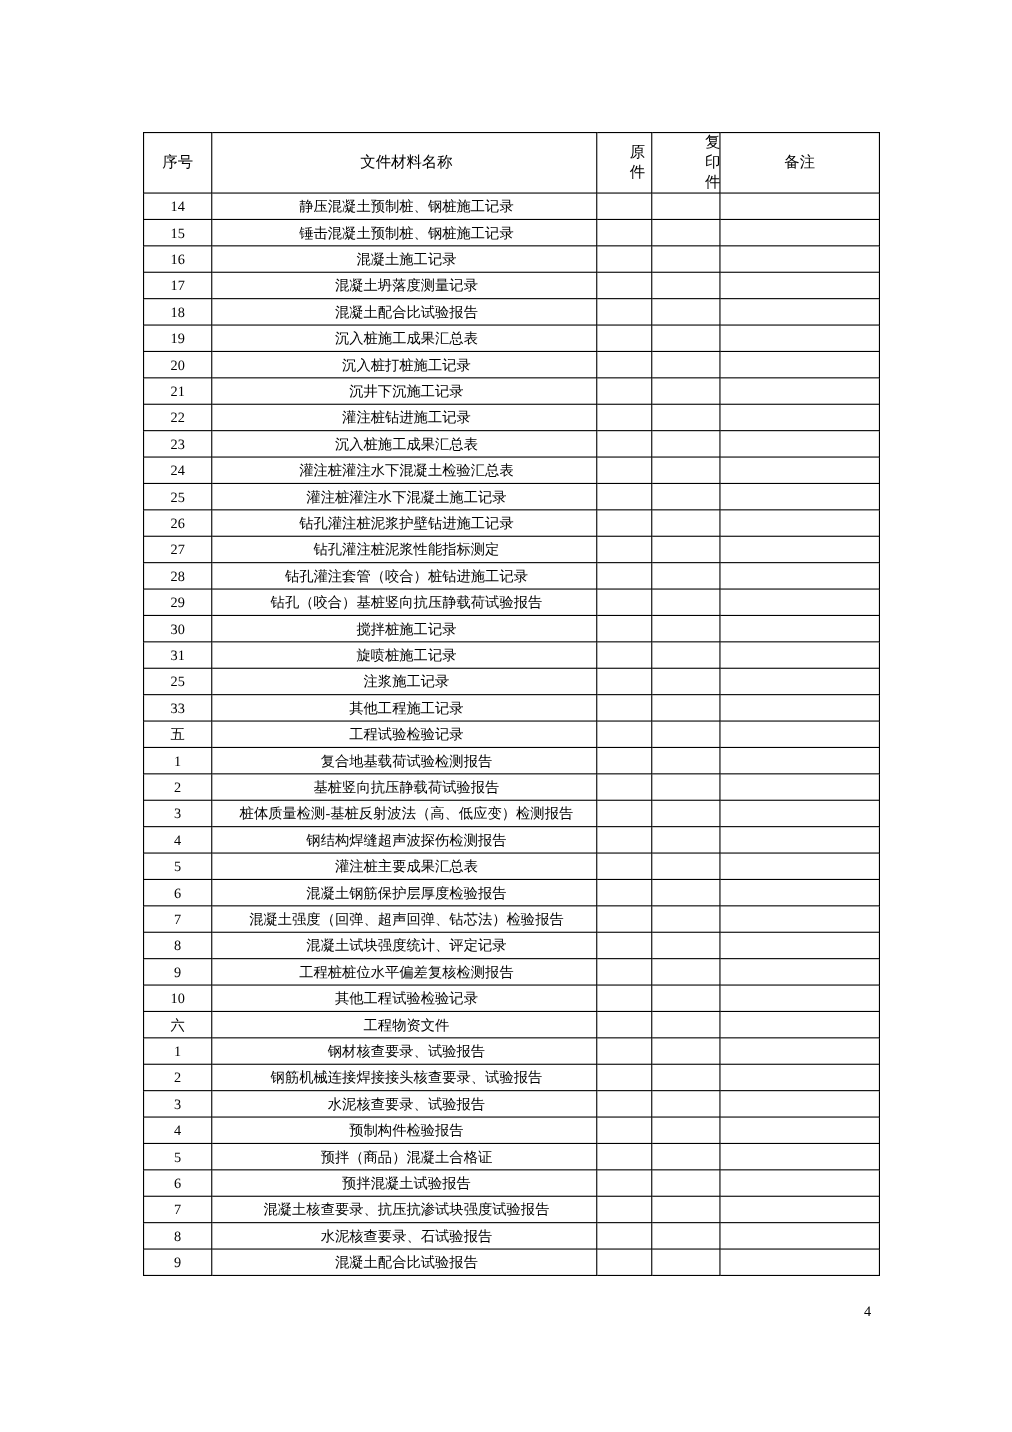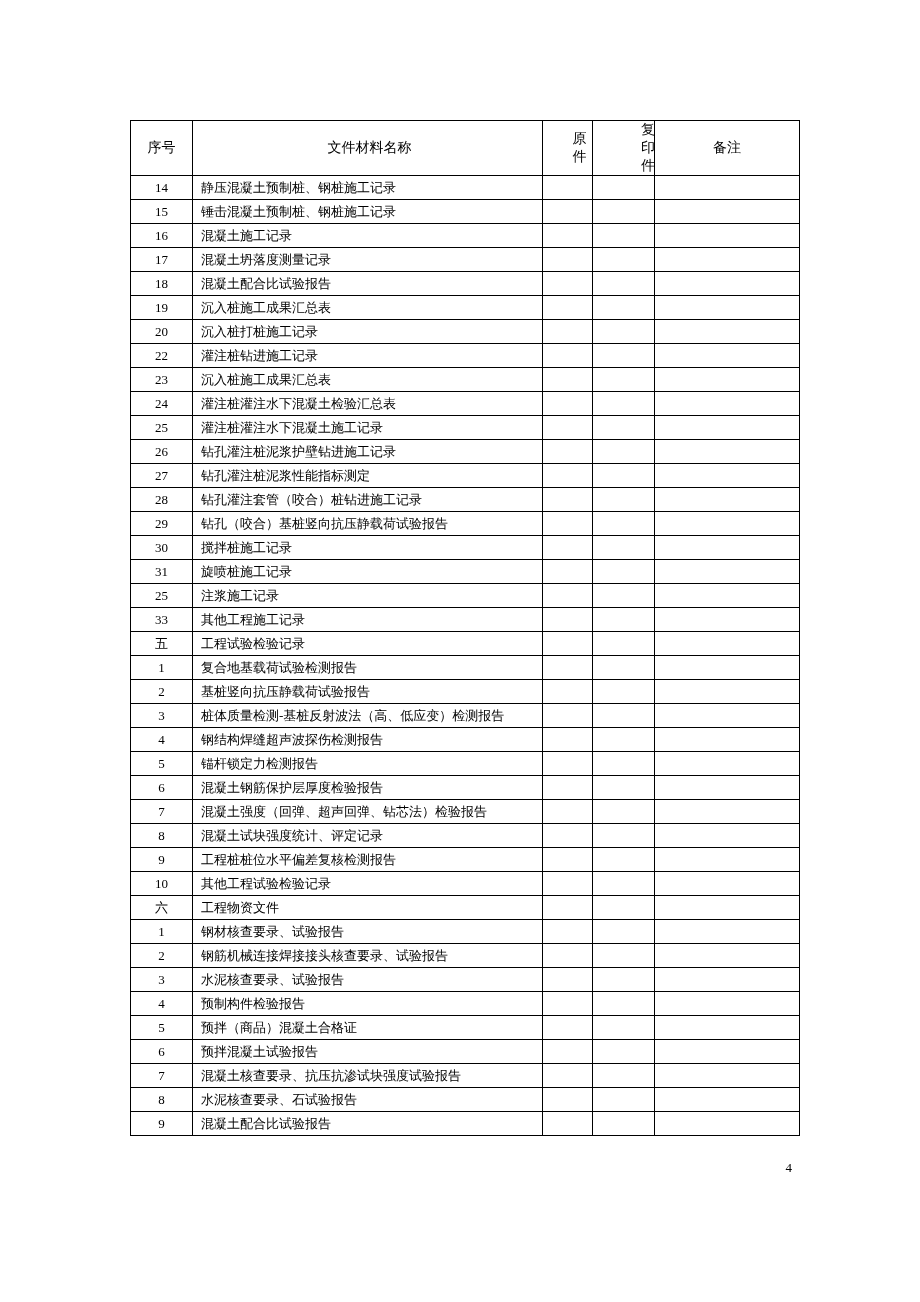--- a/index.html
+++ b/index.html
@@ -27,21 +27,21 @@
       padding: 0 4px;
       box-sizing: border-box;
     }
     th {
       font-weight: normal;
       text-align: center;
       height: 36px;
       font-size: 14px;
     }
     .col-seq { width: 62px; text-align: center; }
-    .col-name { width: 350px; text-align: left; padding-left: 8px; }
+    .col-name { width: 350px; text-align: center; padding-left: 8px; }
     .col-orig { width: 50px; text-align: center; padding-left: 28px; }
     .col-copy { width: 62px; text-align: center; padding-left: 48px; }
     .col-remark { width: auto; text-align: center; }
     .page-number {
       text-align: right;
       font-size: 13px;
       margin-top: 24px;
       padding-right: 8px;
     }
   </style>
@@ -103,20 +103,27 @@
           <td class="col-remark"></td>
         </tr>
         <tr>
           <td class="col-seq">20</td>
           <td class="col-name">沉入桩打桩施工记录</td>
           <td class="col-orig"></td>
           <td class="col-copy"></td>
           <td class="col-remark"></td>
         </tr>
         <tr>
+          <td class="col-seq">21</td>
+          <td class="col-name">沉井下沉施工记录</td>
+          <td class="col-orig"></td>
+          <td class="col-copy"></td>
+          <td class="col-remark"></td>
+        </tr>
+        <tr>
           <td class="col-seq">22</td>
           <td class="col-name">灌注桩钻进施工记录</td>
           <td class="col-orig"></td>
           <td class="col-copy"></td>
           <td class="col-remark"></td>
         </tr>
         <tr>
           <td class="col-seq">23</td>
           <td class="col-name">沉入桩施工成果汇总表</td>
           <td class="col-orig"></td>
@@ -223,21 +230,21 @@
         </tr>
         <tr>
           <td class="col-seq">4</td>
           <td class="col-name">钢结构焊缝超声波探伤检测报告</td>
           <td class="col-orig"></td>
           <td class="col-copy"></td>
           <td class="col-remark"></td>
         </tr>
         <tr>
           <td class="col-seq">5</td>
-          <td class="col-name">锚杆锁定力检测报告</td>
+          <td class="col-name">灌注桩主要成果汇总表</td>
           <td class="col-orig"></td>
           <td class="col-copy"></td>
           <td class="col-remark"></td>
         </tr>
         <tr>
           <td class="col-seq">6</td>
           <td class="col-name">混凝土钢筋保护层厚度检验报告</td>
           <td class="col-orig"></td>
           <td class="col-copy"></td>
           <td class="col-remark"></td>

